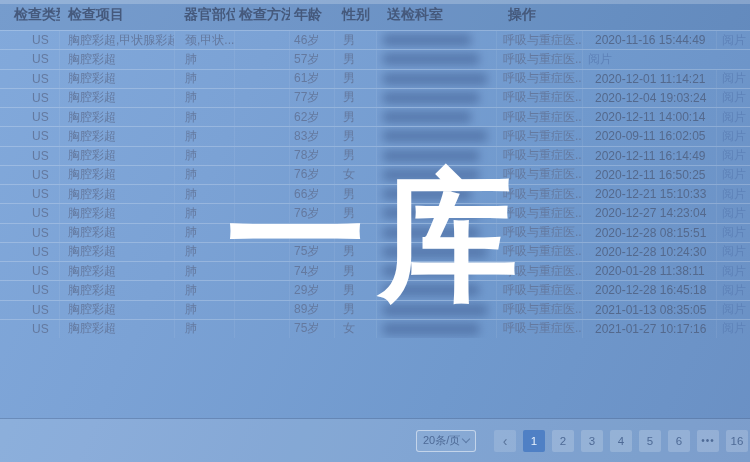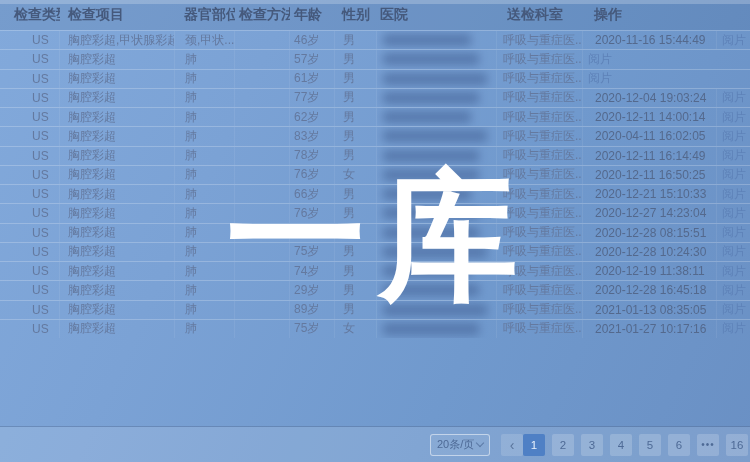--- a/index.html
+++ b/index.html
@@ -52,23 +52,23 @@
   }
   .row:nth-child(3n) .blob{width:104px;}
   .row:nth-child(4n+1) .blob{width:88px;}
   
   .carets{display:inline-flex;flex-direction:column;margin-left:5px;gap:2px;}
   .caret{width:0;height:0;border-left:4px solid transparent;border-right:4px solid transparent;}
   .caret.up{border-bottom:5px solid var(--sort-caret-active,#3b7fd4);}
   .caret.down{border-top:5px solid rgba(55,75,105,0.5);}
   
   .footer{
-    position:absolute;left:0;right:0;bottom:0;height:36px;
+    position:absolute;left:0;right:0;bottom:0;height:44px;
     display:flex;align-items:center;justify-content:flex-end;
-    padding-right:2px;
+    gap:7px;padding-right:2px;
     background:rgba(255,255,255,0.12);
     border-top:1px solid rgba(30,60,110,0.30);
     font-size:11.5px;color:#4e6a96;
   }
   .size-select{
     display:flex;align-items:center;justify-content:space-between;
     width:60px;height:22px;padding:0 6px;margin-right:11px;
     border:1px solid rgba(255,255,255,0.5);border-radius:3px;
     font-size:11px;cursor:pointer;background:rgba(255,255,255,0.06);
   }
@@ -108,23 +108,20 @@
       </div>
       <div class="hcell h c-method">
         <span>检查方法</span>
       </div>
       <div class="hcell h c-age">
         <span>年龄</span>
       </div>
       <div class="hcell h c-gender">
         <span>性别</span>
       </div>
-      <div class="hcell h c-hospital">
-        <span>医院</span>
-      </div>
       <div class="hcell h c-dept">
         <span>送检科室</span>
       </div>
       <div class="hcell h c-action">
         <span>操作</span>
       </div>
     </div>
   <div class="tbody" id="tbody">
       <div class="row">
         <div class="cell c-type">
@@ -205,20 +202,23 @@
         </div>
         <div class="cell c-gender">
           <span>男</span>
         </div>
         <div class="cell c-hospital">
           <span class="blob"></span>
         </div>
         <div class="cell c-dept">
           <span>呼吸与重症医...</span>
         </div>
+        <div class="cell c-time">
+          <span>2020-12-01 11:14:21</span>
+        </div>
         <div class="cell c-action">
           <span class="link">阅片</span>
         </div>
       </div>
       <div class="row">
         <div class="cell c-type">
           <span>US</span>
         </div>
         <div class="cell c-item">
           <span>胸腔彩超</span>
@@ -299,21 +299,21 @@
         <div class="cell c-gender">
           <span>男</span>
         </div>
         <div class="cell c-hospital">
           <span class="blob"></span>
         </div>
         <div class="cell c-dept">
           <span>呼吸与重症医...</span>
         </div>
         <div class="cell c-time">
-          <span>2020-04-11 16:02:05</span>
+          <span>2020-09-11 16:02:05</span>
         </div>
         <div class="cell c-action">
           <span class="link">阅片</span>
         </div>
       </div>
       <div class="row">
         <div class="cell c-type">
           <span>US</span>
         </div>
         <div class="cell c-item">
@@ -523,21 +523,21 @@
         <div class="cell c-gender">
           <span>男</span>
         </div>
         <div class="cell c-hospital">
           <span class="blob"></span>
         </div>
         <div class="cell c-dept">
           <span>呼吸与重症医...</span>
         </div>
         <div class="cell c-time">
-          <span>2020-12-19 11:38:11</span>
+          <span>2020-01-28 11:38:11</span>
         </div>
         <div class="cell c-action">
           <span class="link">阅片</span>
         </div>
       </div>
       <div class="row">
         <div class="cell c-type">
           <span>US</span>
         </div>
         <div class="cell c-item">

